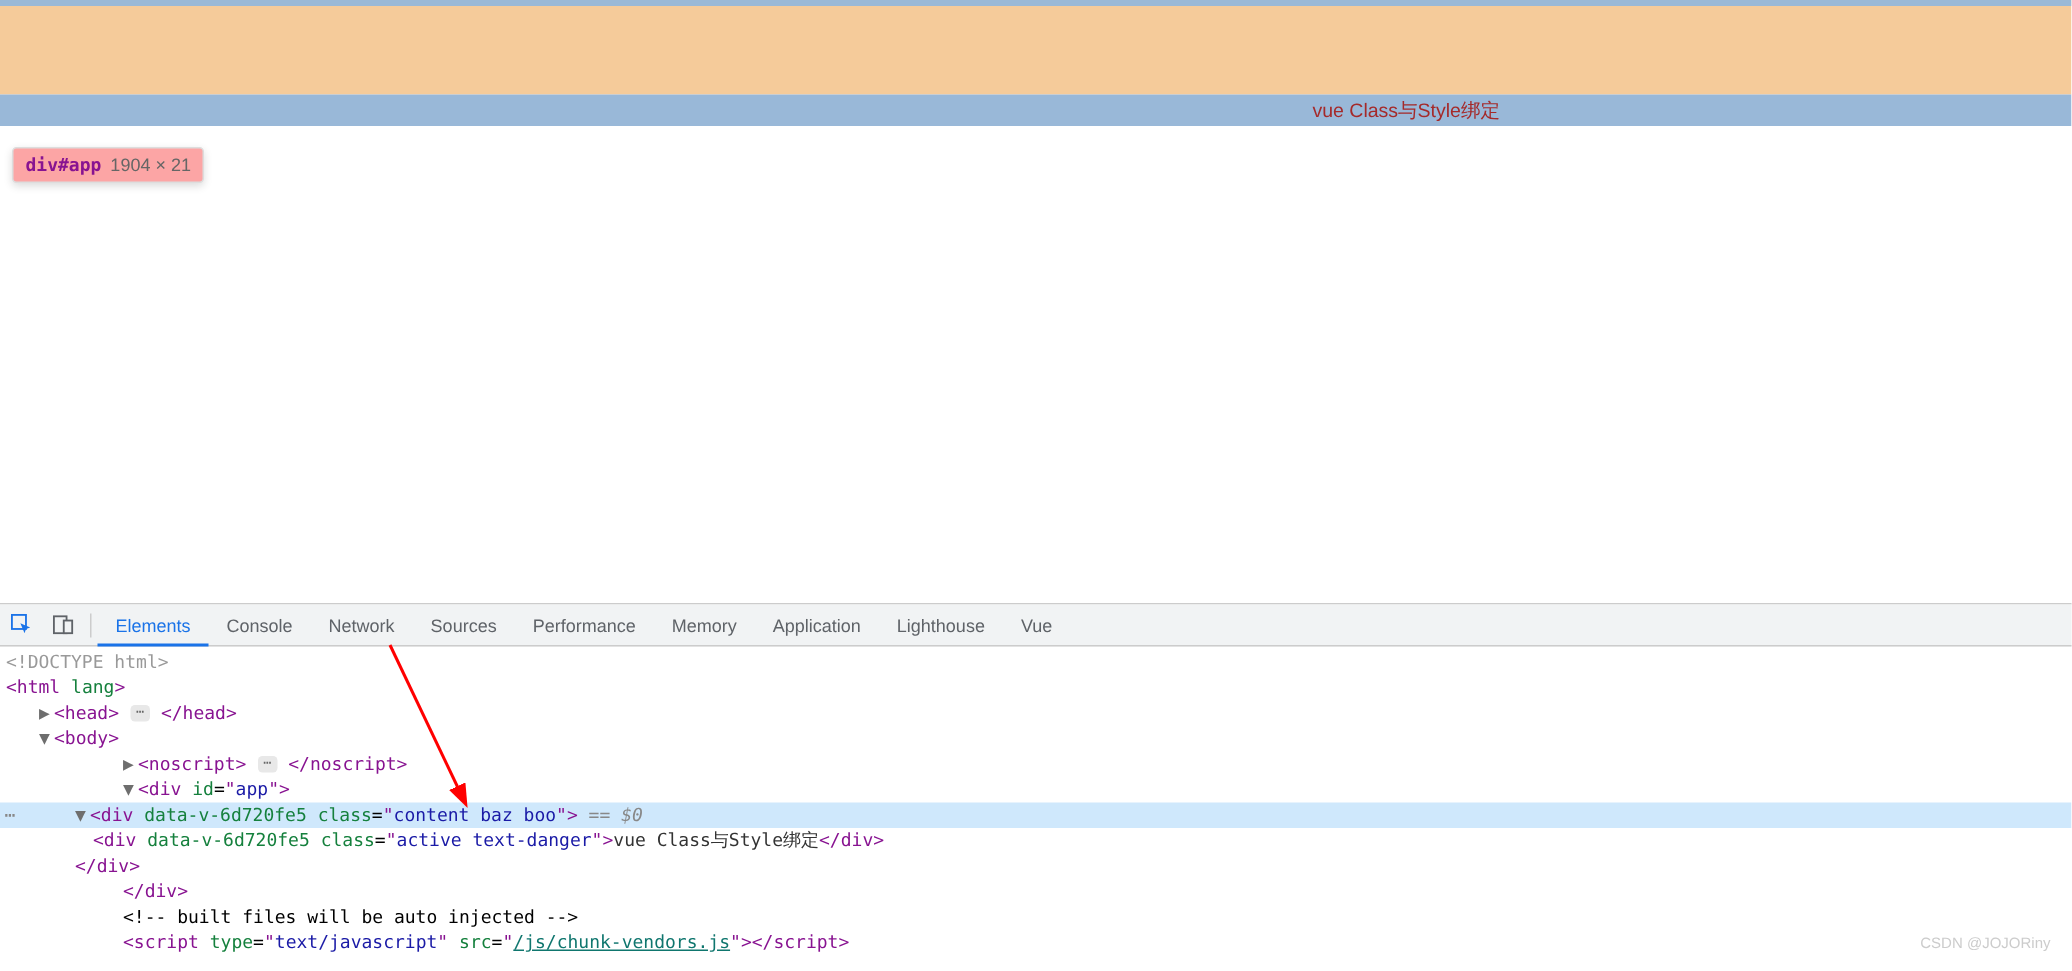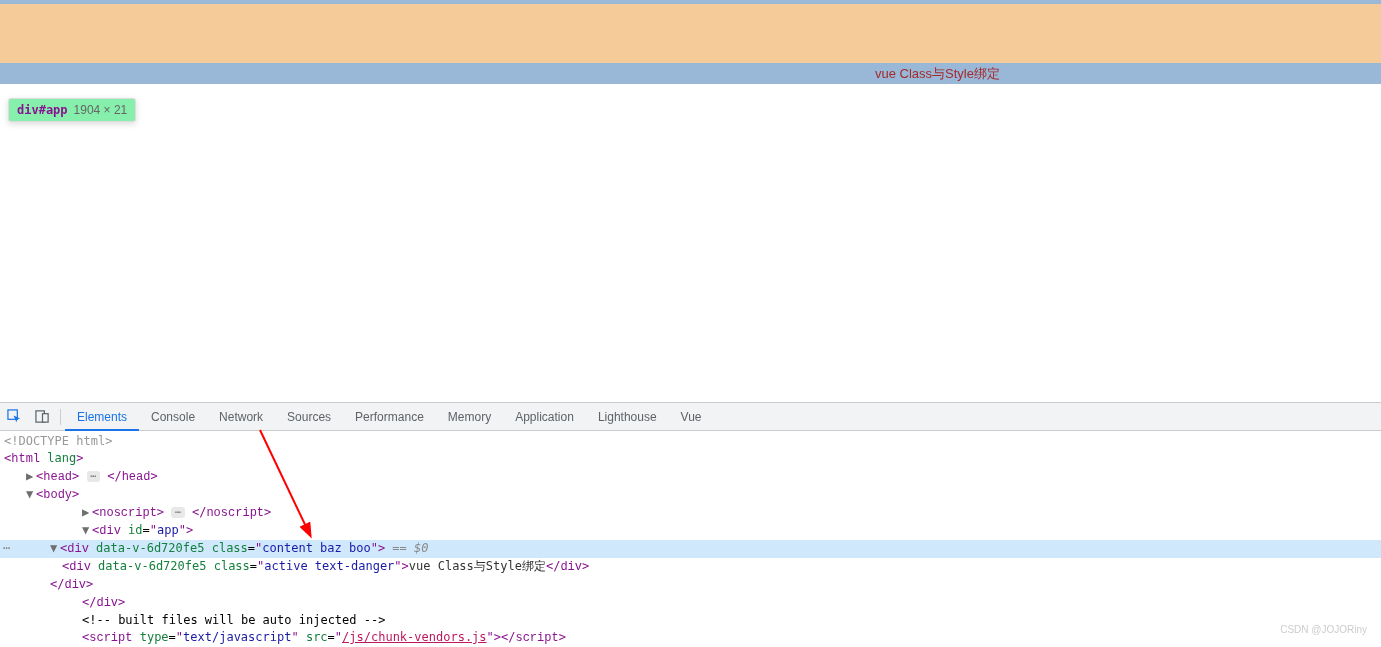--- a/index.html
+++ b/index.html
@@ -3,21 +3,21 @@
 <meta charset="utf-8">
 <style>
 * { margin: 0; padding: 0; box-sizing: border-box; }
 body { font-family: Arial, sans-serif; width: 1381px; height: 647px; overflow: hidden; background: #fff; }
 
 .page-top { width: 100%; }
 .orange-bar { background: #f5cb9a; height: 63px; border-top: 4px solid #9ab9d6; margin-top:0; }
 .blue-bar { background: #99b8d8; height: 21px; display: flex; align-items: center; }
 .blue-bar-text { color: #a52a2a; font-size: 13px; margin-left: 875px; }
 
-.tooltip { position: absolute; top: 98px; left: 8px; background: #86efac; border: 1px solid #ddd; border-radius: 3px; box-shadow: 0 2px 6px rgba(0,0,0,0.15); padding: 4px 8px; font-size: 12px; display: flex; align-items: center; gap: 6px; }
+.tooltip { position: absolute; top: 98px; left: 8px; background: #fca5a5; border: 1px solid #ddd; border-radius: 3px; box-shadow: 0 2px 6px rgba(0,0,0,0.15); padding: 4px 8px; font-size: 12px; display: flex; align-items: center; gap: 6px; }
 .tooltip-selector { color: #881391; font-weight: bold; font-family: Consolas, monospace; }
 .tooltip-dims { color: #666; }
 
 .devtools { position: absolute; bottom: 0; left: 0; right: 0; height: 245px; border-top: 1px solid #ccc; background: #fff; display: flex; flex-direction: column; }
 .dt-tabs { display: flex; align-items: center; height: 28px; border-bottom: 1px solid #ccc; background: #f1f3f4; font-size: 12px; }
 .dt-icon { width: 28px; height: 28px; display: flex; align-items: center; justify-content: center; color: #5f6368; cursor: pointer; }
 .dt-icon.active { color: #1a73e8; }
 .dt-divider { width: 1px; height: 16px; background: #ccc; margin: 0 4px; }
 .dt-tab { padding: 0 12px; height: 28px; line-height: 28px; color: #5f6368; cursor: pointer; }
 .dt-tab.active { color: #1a73e8; border-bottom: 2px solid #1a73e8; }
@@ -27,28 +27,28 @@
 .dom-line.highlight { background: #cfe8fc; }
 .dom-line.gutter-dots::before { content: "⋯"; position: absolute; left: 3px; color: #888; }
 .indent-1 { }
 .indent-2 { padding-left: 26px; }
 .indent-3 { padding-left: 38px; margin-left: 44px; }
 .indent-4 { padding-left: 50px; }
 .indent-5 { padding-left: 62px; }
 .tri { display: inline-block; width: 10px; color: #6e6e6e; }
 .doctype { color: #999; }
 .tag-brack { color: #881391; }
-.tag-name { color: #881391; font-family: Liberation Mono, monospace; }
+.tag-name { color: #881391; }
 .attr-name { color: #15803d; }
 .attr-val { color: #1a1aa6; }
 .text-node { color: #333; }
 .comment { color: #000000; }
 .ellips-badge { display: inline-block; background: #e8e8e8; color: #666; border-radius: 3px; padding: 0 4px; font-size: 9px; line-height: 11px; vertical-align: middle; }
 .eq0 { color: #888; font-style: italic; }
-.link { color: #be185d; text-decoration: underline; }
+.link { color: #0f766e; text-decoration: underline; }
 
 .arrow-svg { position: absolute; top: 420px; left: 250px; pointer-events: none; z-index: 5; }
 
 .watermark { position: absolute; bottom: 12px; right: 14px; color: #ccc; font-size: 10px; font-family: Arial, sans-serif; }
 </style>
 </head>
 <body>
 
 <div class="page-top">
   <div class="orange-bar"></div>

